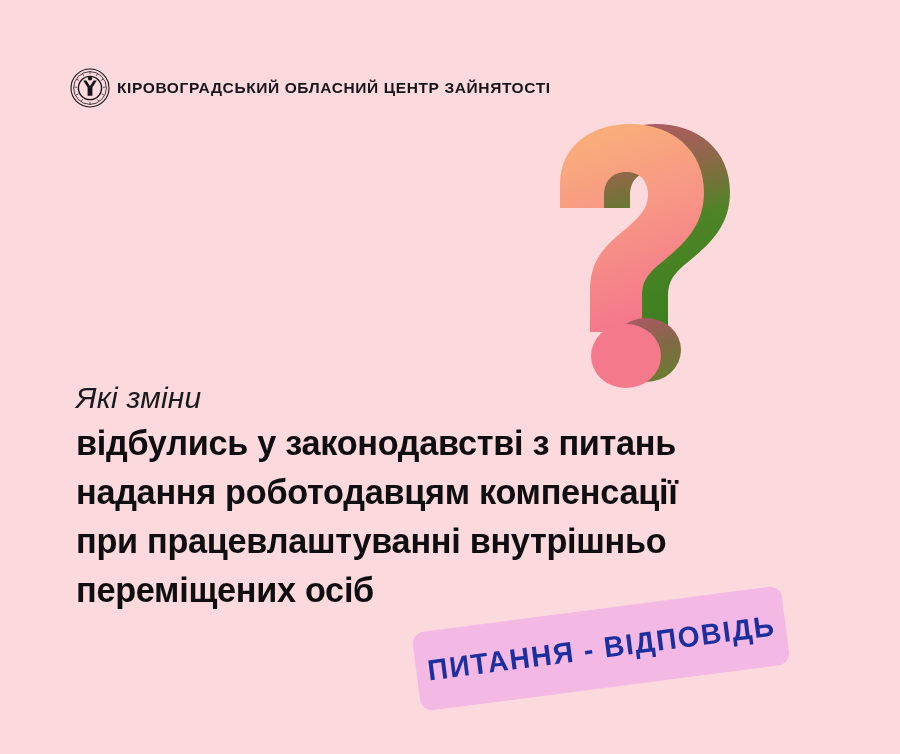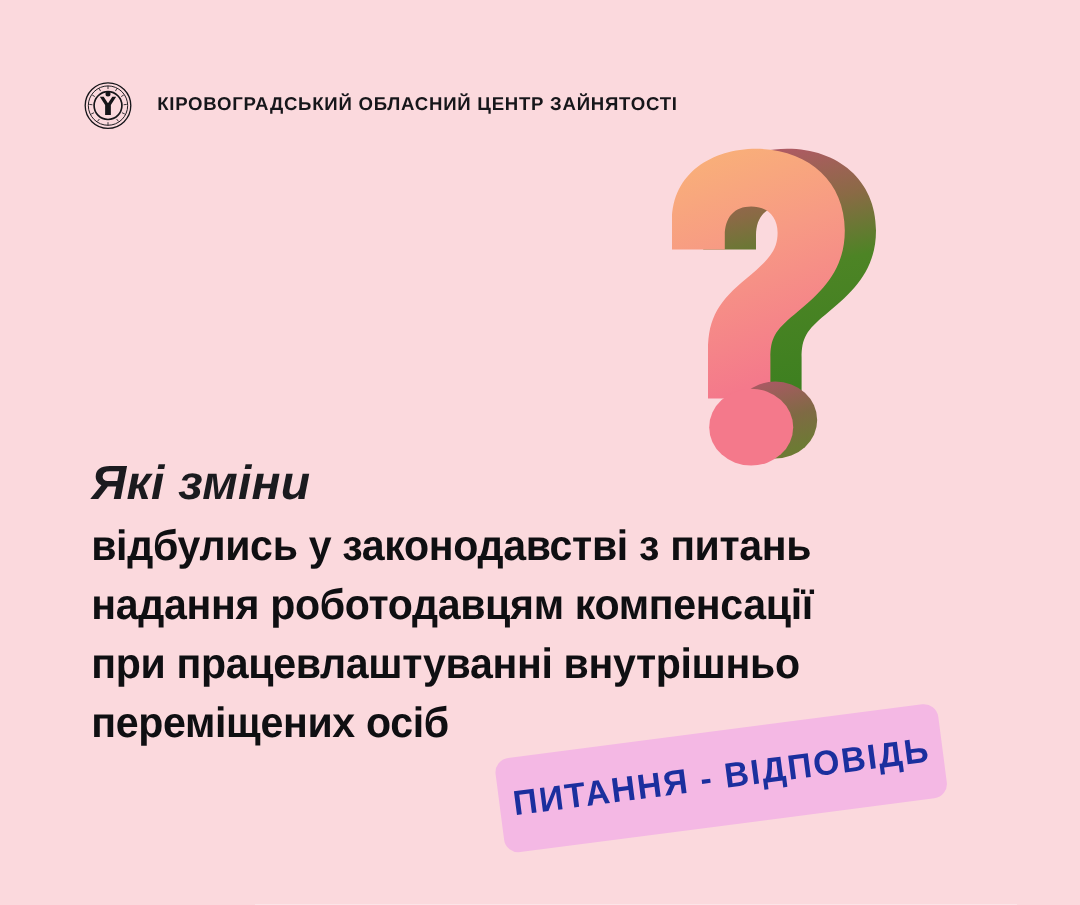--- a/index.html
+++ b/index.html
@@ -23,21 +23,21 @@
     overflow: hidden;
   }
 
   
   .header {
     position: absolute;
     left: 70px;
     top: 68px;
     display: flex;
     align-items: center;
-    gap: 21px;
+    gap: 7px;
   }
   .logo-mark {
     width: 40px;
     height: 40px;
     flex: 0 0 40px;
     position: relative;
   }
   .logo-mark svg { display: block; }
 
   .org-name {
@@ -64,22 +64,22 @@
   
   .headline {
     position: absolute;
     left: 76px;
     top: 380px;
     width: 800px;
   }
   .headline .eyebrow {
     font-family: "Liberation Sans", sans-serif;
     font-style: italic;
-    font-weight: 700;
-    font-size: 40px;
+    font-weight: 400;
+    font-size: 30px;
     line-height: 1.18;
     color: #1b1b1f;
     letter-spacing: 0.2px;
     margin: 0 0 4px 0;
   }
   .headline .line {
     font-family: "Liberation Sans", sans-serif;
     font-weight: 700;
     font-size: 35.5px;
     line-height: 49px;

